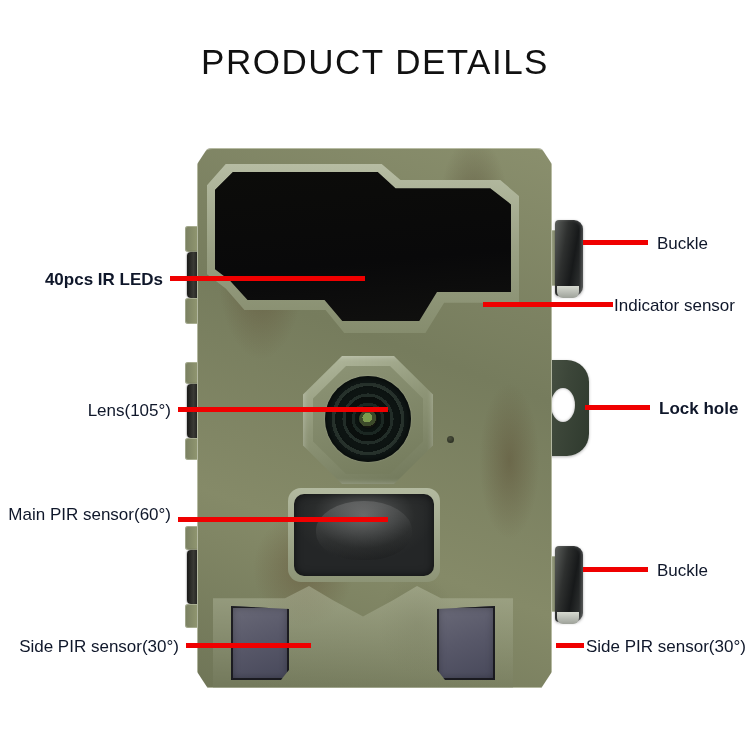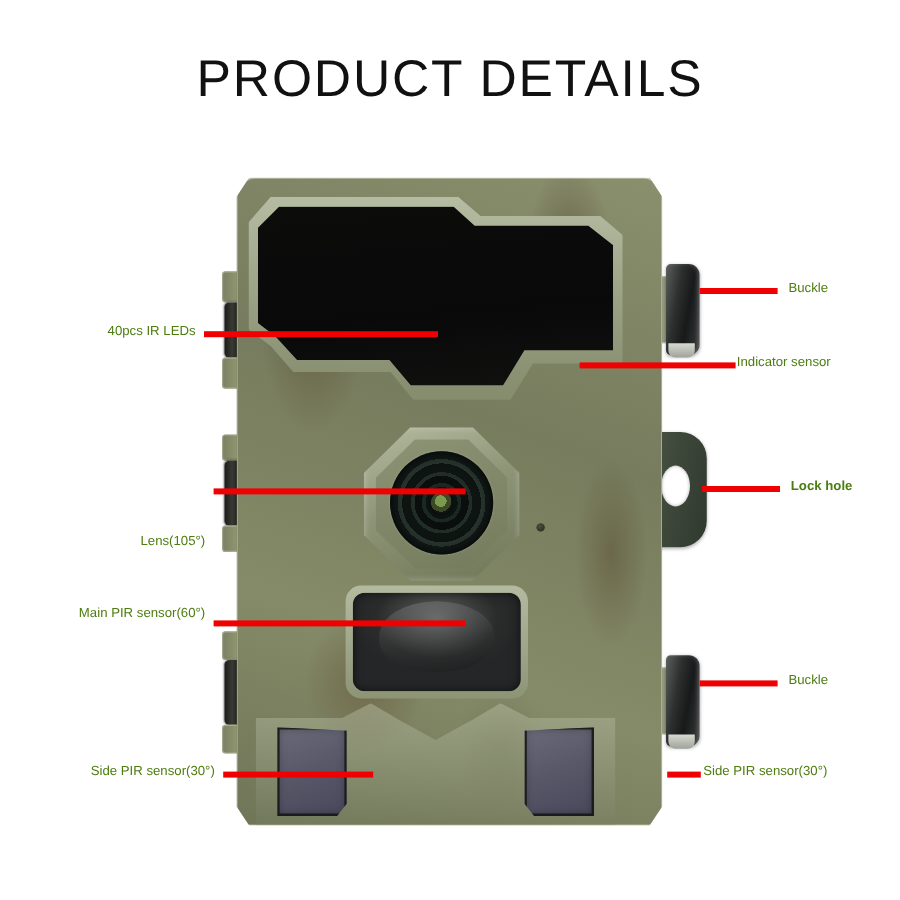--- a/index.html
+++ b/index.html
@@ -16,21 +16,21 @@
     font-family: "Liberation Sans", sans-serif;
   }
 
   
   #page-title {
     position: absolute;
     left: 0;
     top: 42px;
     width: 750px;
     text-align: center;
-    font-size: 43px;
+    font-size: 35px;
     font-weight: 400;
     letter-spacing: 1.5px;
     color: #111111;
     font-family: "Liberation Sans", sans-serif;
     white-space: nowrap;
   }
 
   
   #camera {
     position: absolute;
@@ -299,22 +299,22 @@
   }
 
   
   .callout-line {
     position: absolute;
     height: 5px;
     background: #f00000;
   }
   .callout-label {
     position: absolute;
-    font-size: 11px;
-    color: #4d7c0f;
+    font-size: 17px;
+    color: #0f172a;
     font-family: "Liberation Sans", sans-serif;
     white-space: nowrap;
     line-height: 1;
   }
   .callout-label.right-align {
     text-align: right;
   }
 </style>
 </head>
 <body>
@@ -374,23 +374,23 @@
   <div class="callout-line" style="left:178px; top:407px; width:210px;"></div>
   <div class="callout-line" style="left:178px; top:517px; width:210px;"></div>
   <div class="callout-line" style="left:186px; top:643px; width:125px;"></div>
 
   <div class="callout-line" style="left:583px; top:240px; width:65px;"></div>
   <div class="callout-line" style="left:483px; top:302px; width:130px;"></div>
   <div class="callout-line" style="left:585px; top:405px; width:65px;"></div>
   <div class="callout-line" style="left:583px; top:567px; width:65px;"></div>
   <div class="callout-line" style="left:556px; top:643px; width:28px;"></div>
 
-  <div class="callout-label right-align" style="left:0px; top:271px; width:163px;">40pcs IR LEDs</div>
-
-  <div class="callout-label right-align" style="left:0px; top:402px; width:171px;margin-top:44px;">Lens(105°)</div>
+  <div class="callout-label right-align" style="left:0px; top:271px; width:163px;font-weight:bold;">40pcs IR LEDs</div>
+
+  <div class="callout-label right-align" style="left:0px; top:402px; width:171px;">Lens(105°)</div>
 
   <div class="callout-label right-align" style="left:0px; top:506px; width:171px;">Main PIR sensor(60°)</div>
 
   <div class="callout-label right-align" style="left:0px; top:638px; width:179px;">Side PIR sensor(30°)</div>
 
   <div class="callout-label" style="left:657px; top:235px;">Buckle</div>
 
   <div class="callout-label" style="left:614px; top:297px;">Indicator sensor</div>
 
   <div class="callout-label" style="left:659px; top:400px;font-weight:bold;">Lock hole</div>

